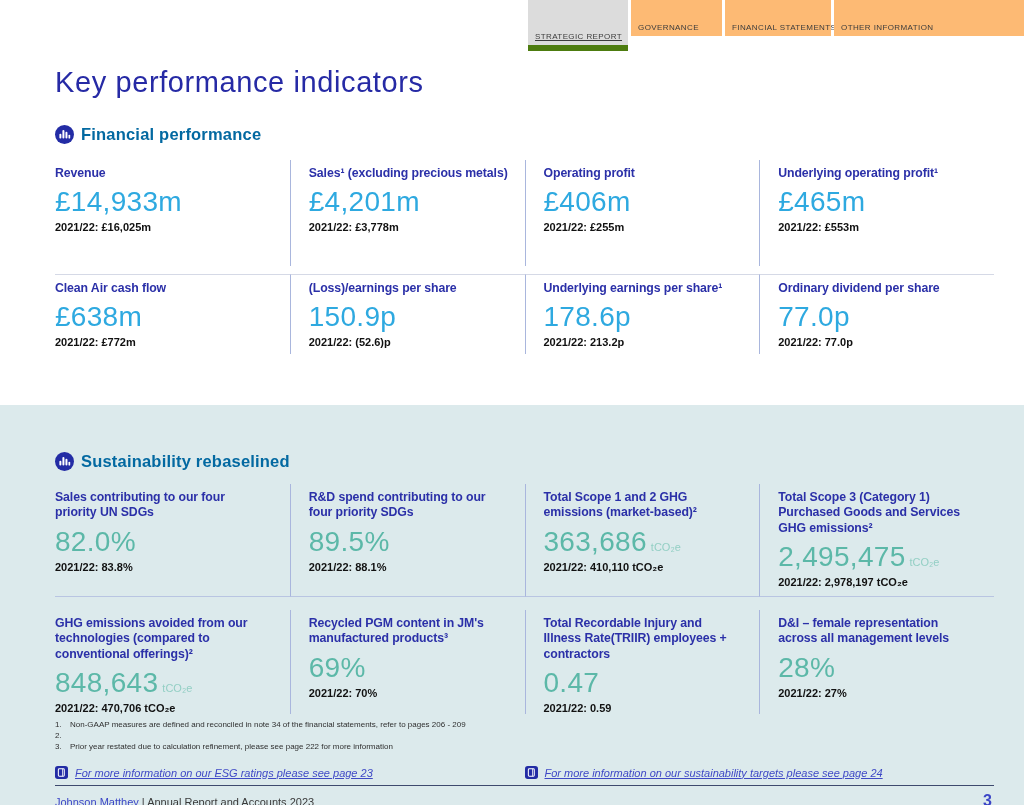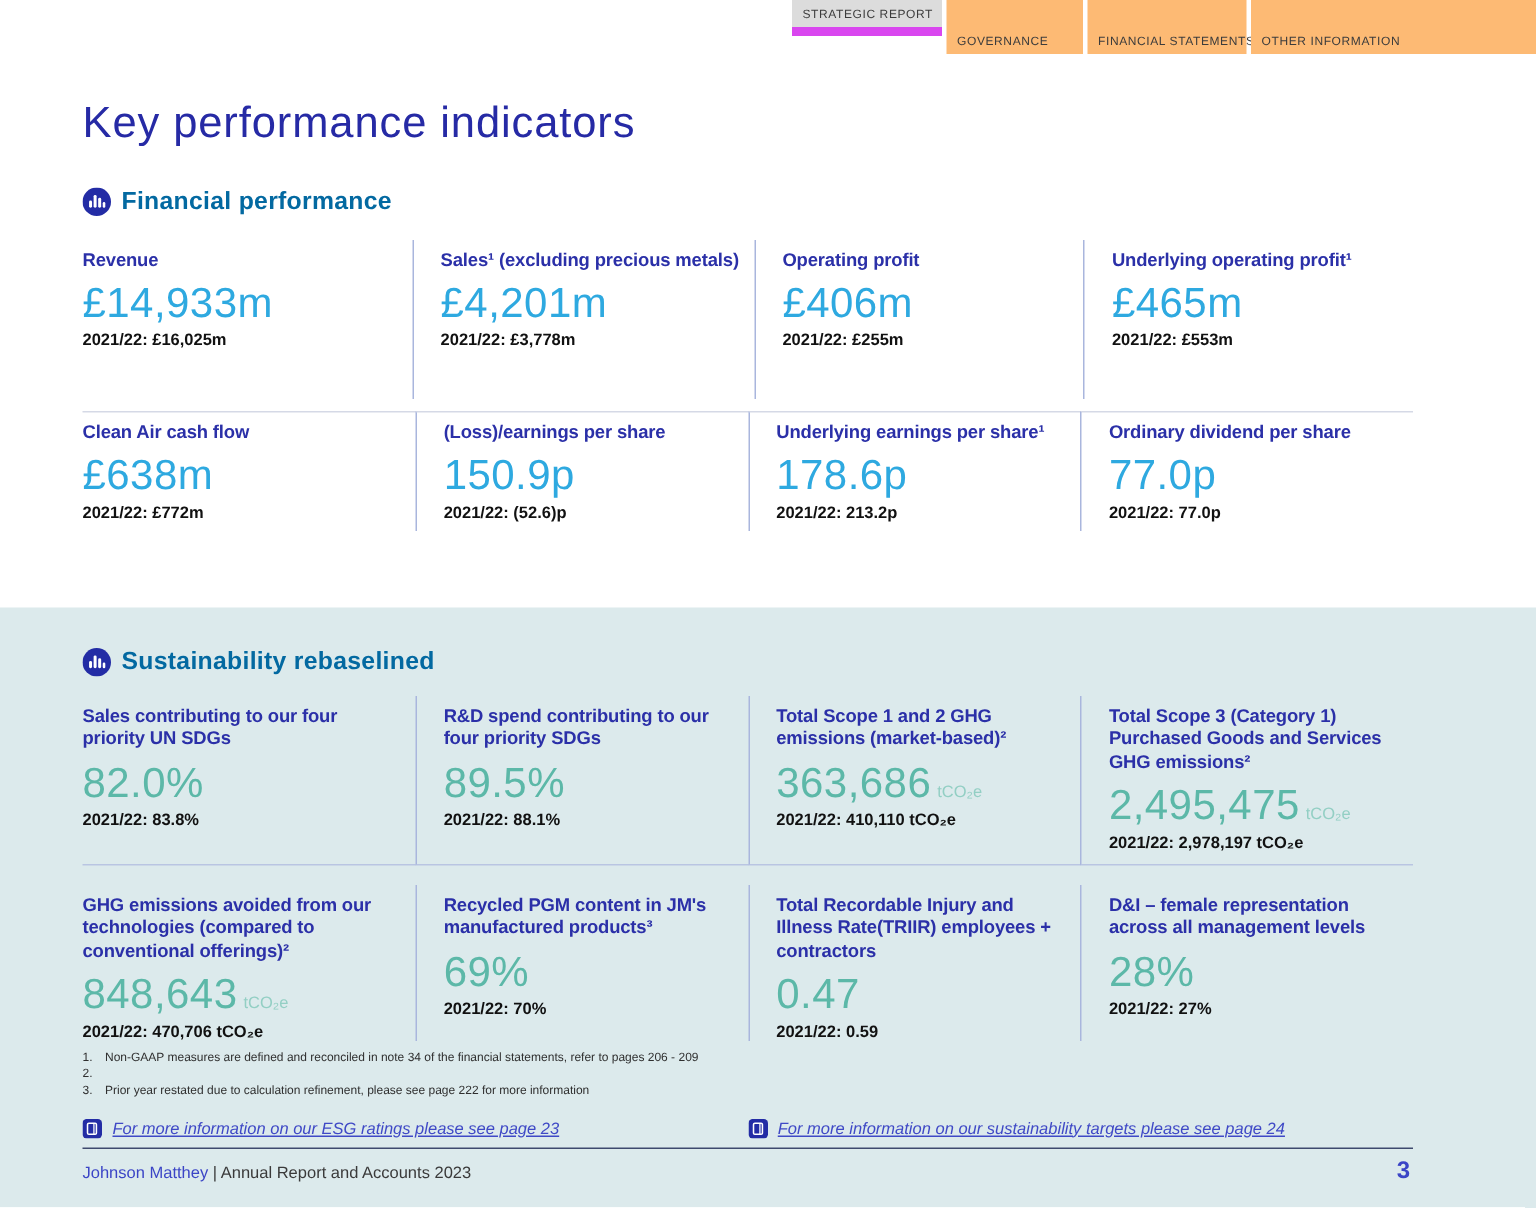--- a/index.html
+++ b/index.html
@@ -9,25 +9,25 @@
     background:#ffffff; font-family:"Liberation Sans", sans-serif;
   }
 
   
   .tabs { position:absolute; top:0; left:528px; right:0; display:flex; gap:3px; }
   .tab {
     height:36px; background:#fdba74; display:flex; align-items:flex-end;
     padding:0 6px 4px 7px; font-size:8px; letter-spacing:.4px; color:#3c3c3c;
     white-space:nowrap; cursor:default;
   }
-  .tab.active { background:#dcdcdc; border-bottom:6px solid #d946ef; height:24px; }
+  .tab.active { background:#dcdcdc; border-bottom:6px solid #4d7c0f; height:51px;text-decoration:underline; }
   .tab.t2 { width:91px; } .tab.t3 { width:106px; } .tab.t4 { flex:1; }
 
   
-  .content { padding:0 82px 0 55px; }
+  .content { padding:0 30px 0 55px;margin-top:20px; }
   h1.title {
     margin-top:66px; font-size:29px; font-weight:400; letter-spacing:.6px;
     color:#262aa5;
   }
   .section-head { display:flex; align-items:center; gap:7px; margin-top:26px; }
   .section-head h2 { font-size:16.5px; font-weight:700; color:#0369a1; letter-spacing:.2px; }
   .chart-icon { display:inline-flex; }
 
   
   .kpi-grid { display:grid; grid-template-columns:repeat(4,1fr); }

